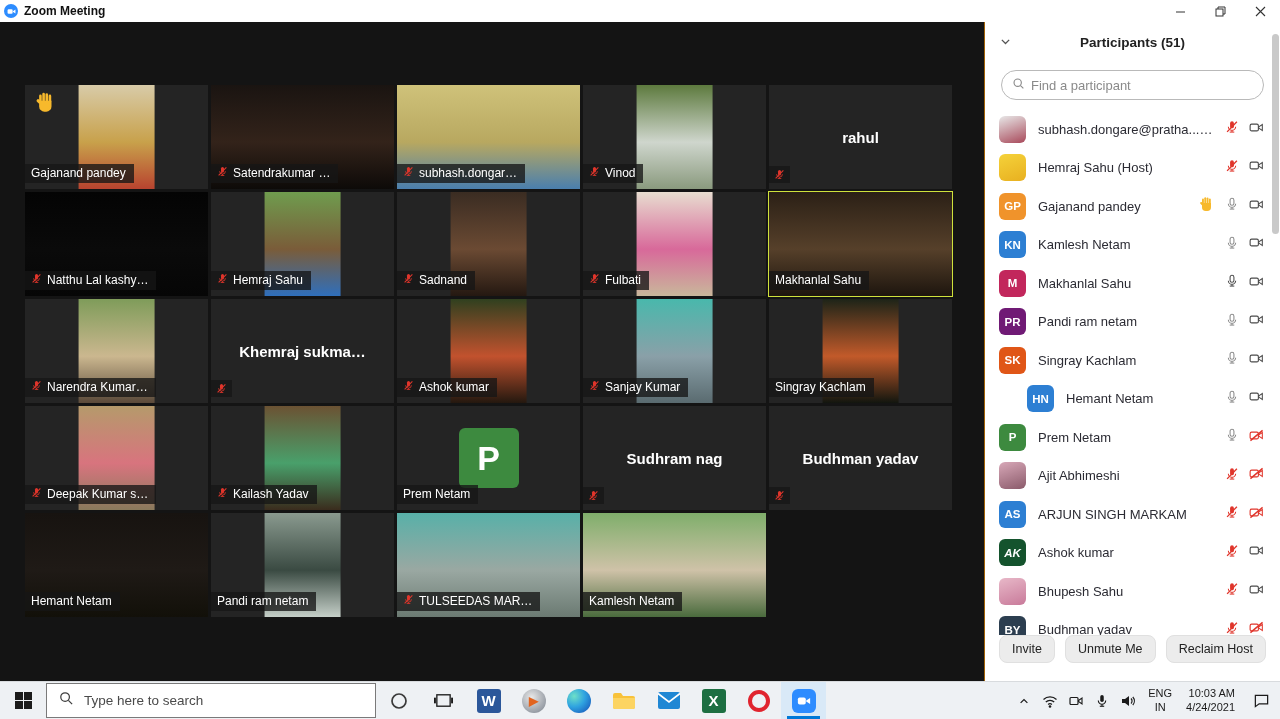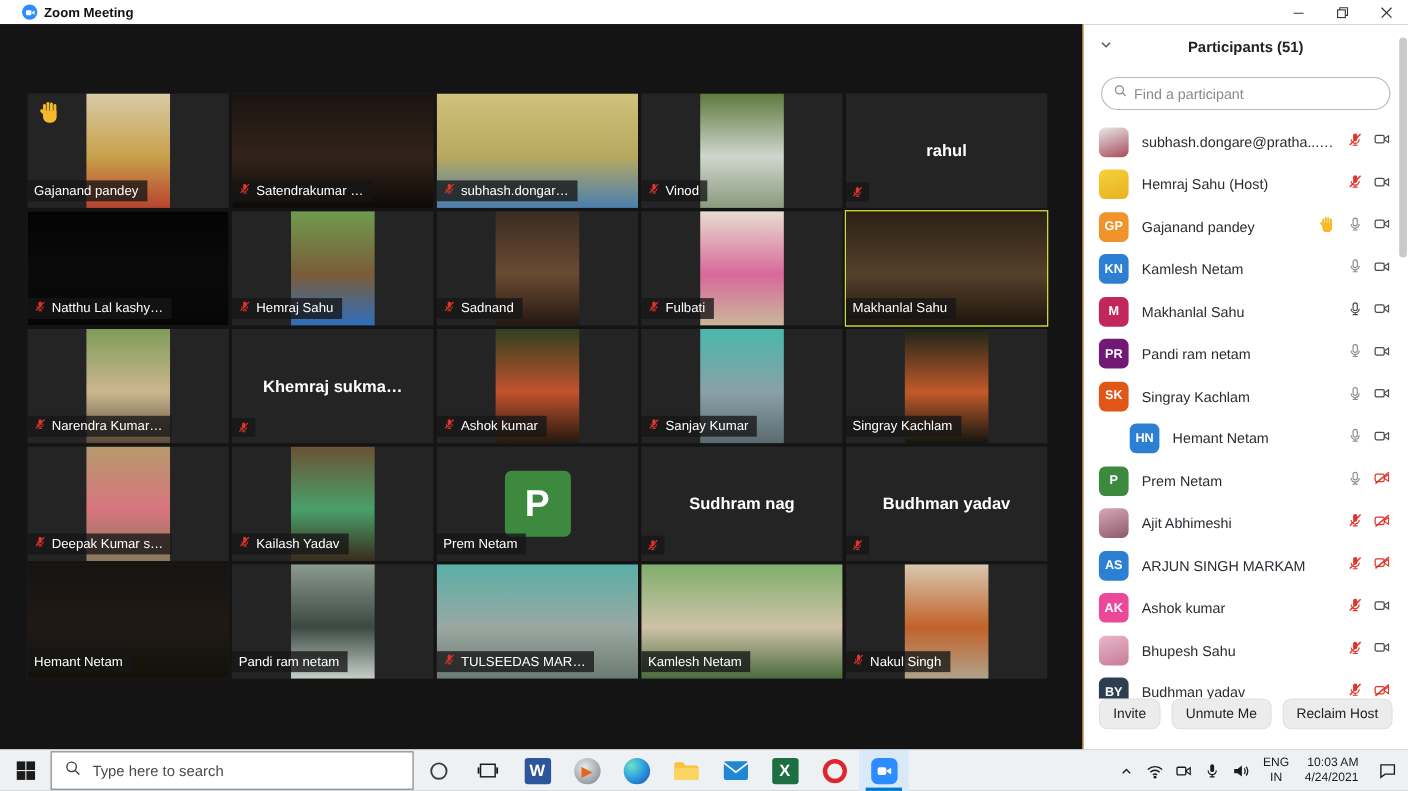--- a/index.html
+++ b/index.html
@@ -1,20 +1,20 @@
 <!DOCTYPE html>
 <html><head>
 <meta charset="utf-8">
 <style>
   * { margin:0; padding:0; box-sizing:border-box; }
   html,body { width:1280px; height:719px; font-family:"Liberation Sans", sans-serif; overflow:hidden; background:#000; }
   .window { width:1280px; height:719px; display:flex; flex-direction:column; }
 
   
-  .titlebar { height:22px; background:#ffffff; display:flex; align-items:center; padding-left:20px; flex:0 0 auto; }
+  .titlebar { height:22px; background:#ffffff; display:flex; align-items:center; padding-left:4px; flex:0 0 auto; }
   .titlebar .app-ico { width:14px; height:14px; border-radius:50%; background:#2d8cff; display:flex; align-items:center; justify-content:center; margin-right:6px; }
   .titlebar .title { font-size:12px; color:#111; font-weight:bold; }
   .win-controls { margin-left:auto; display:flex; height:100%; }
   .win-btn { width:40px; height:100%; display:flex; align-items:center; justify-content:center; color:#333; }
 
   
   .main { flex:1 1 auto; display:flex; min-height:0; }
   .video-area { flex:1 1 auto; background:#141414; position:relative; overflow:hidden; }
   .grid { position:absolute; left:25px; top:63px; display:grid; grid-template-columns:repeat(5,183px); grid-auto-rows:104px; gap:3px; }
   .tile { position:relative; background:#242424; overflow:hidden; }
@@ -365,33 +365,20 @@
                 </svg></span>
               <span>TULSEEDAS MAR…</span>
             </div>
           </div>
           <div class="tile">
             <div class="vid-full" style="background: linear-gradient(rgb(127, 174, 107) 0%, rgb(207, 194, 168) 55%, rgb(74, 107, 61) 100%);"></div>
             <div class="name-label">
               <span>Kamlesh Netam</span>
             </div>
           </div>
-          <div class="tile">
-            <div class="vid-portrait" style="background: linear-gradient(rgb(216, 200, 176) 0%, rgb(194, 98, 42) 55%, rgb(176, 162, 138) 100%);"></div>
-            <div class="name-label">
-              <span><svg width="11" height="11" viewBox="0 0 16 16">
-                  <rect x="5.8" y="1.5" width="4.4" height="8" rx="2.2" fill="#e0352b"></rect>
-                  <path d="M3.8 7.6a4.2 4.2 0 0 0 8.4 0" fill="none" stroke="#e0352b" stroke-width="1.2"></path>
-                  <line x1="8" y1="11.8" x2="8" y2="13.6" stroke="#e0352b" stroke-width="1.2"></line>
-                  <line x1="5.4" y1="13.8" x2="10.6" y2="13.8" stroke="#e0352b" stroke-width="1.2"></line>
-                  <line x1="13.6" y1="2" x2="2.4" y2="13.6" stroke="#e0352b" stroke-width="1.5"></line>
-                </svg></span>
-              <span>Nakul Singh</span>
-            </div>
-          </div>
         </div>
     </div>
 
     <div class="panel">
       <div class="panel-header">
         <span class="panel-chevron">
           <svg width="13" height="13" viewBox="0 0 16 16">
               <path d="M3.5 6l4.5 4.5L12.5 6" fill="none" stroke="#555" stroke-width="1.6"></path>
             </svg>
         </span>
@@ -596,21 +583,21 @@
                   <line x1="13.6" y1="2" x2="2.4" y2="13.6" stroke="#e0352b" stroke-width="1.5"></line>
                 </svg></span>
               <span><svg width="15" height="15" viewBox="0 0 16 16">
                   <rect x="1.2" y="4.4" width="8.8" height="7.2" rx="1.6" fill="none" stroke="#e0352b" stroke-width="1.2"></rect>
                   <path d="M10.4 7.4 14.2 4.8v6.4l-3.8-2.6z" fill="none" stroke="#e0352b" stroke-width="1.1"></path>
                   <line x1="14.5" y1="2.5" x2="1.5" y2="13.5" stroke="#e0352b" stroke-width="1.5"></line>
                 </svg></span>
             </span>
           </div>
           <div class="prow">
-            <div class="pavatar" style="background: #ec4899;">AK</div>
+            <div class="pavatar" style="background: #14532d; font-style: italic;">AK</div>
             <span class="pname">Ashok kumar</span>
             <span class="picons">
               <span><svg width="14" height="14" viewBox="0 0 16 16">
                   <rect x="5.8" y="1.5" width="4.4" height="8" rx="2.2" fill="#e0352b"></rect>
                   <path d="M3.8 7.6a4.2 4.2 0 0 0 8.4 0" fill="none" stroke="#e0352b" stroke-width="1.2"></path>
                   <line x1="8" y1="11.8" x2="8" y2="13.6" stroke="#e0352b" stroke-width="1.2"></line>
                   <line x1="5.4" y1="13.8" x2="10.6" y2="13.8" stroke="#e0352b" stroke-width="1.2"></line>
                   <line x1="13.6" y1="2" x2="2.4" y2="13.6" stroke="#e0352b" stroke-width="1.5"></line>
                 </svg></span>
               <span><svg width="15" height="15" viewBox="0 0 16 16">

